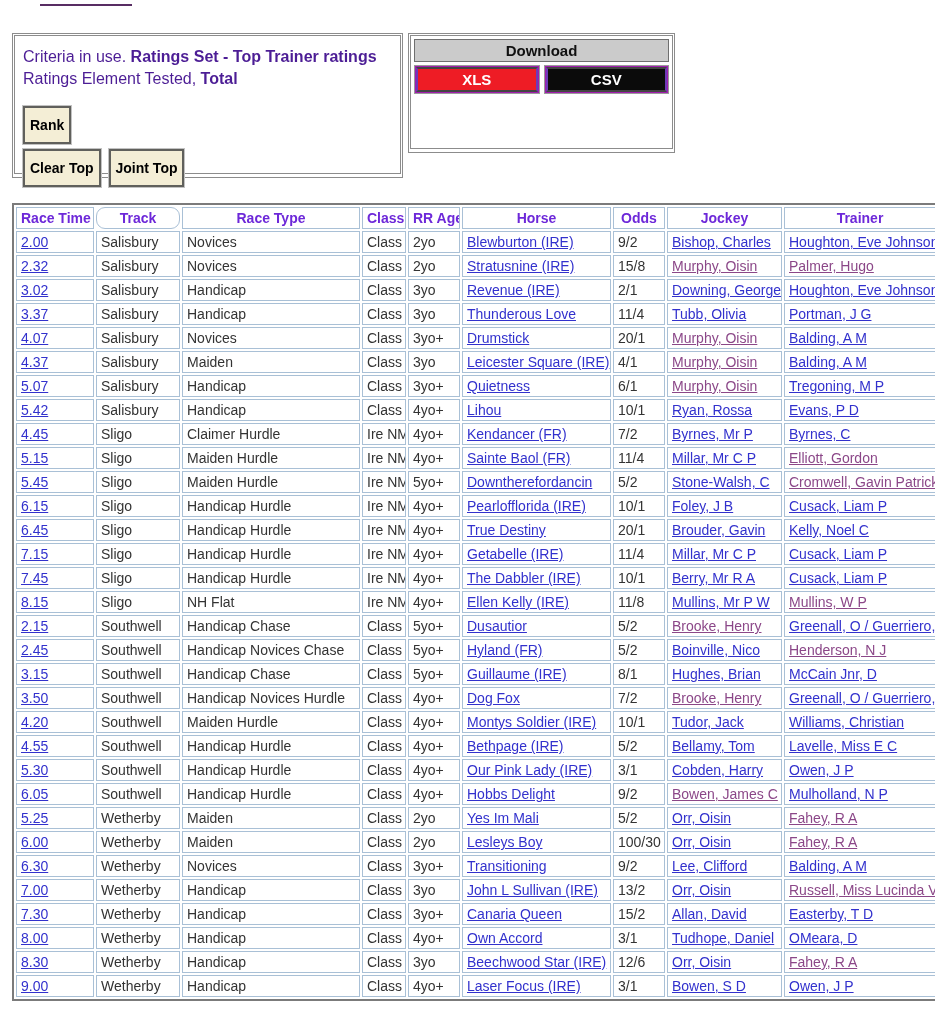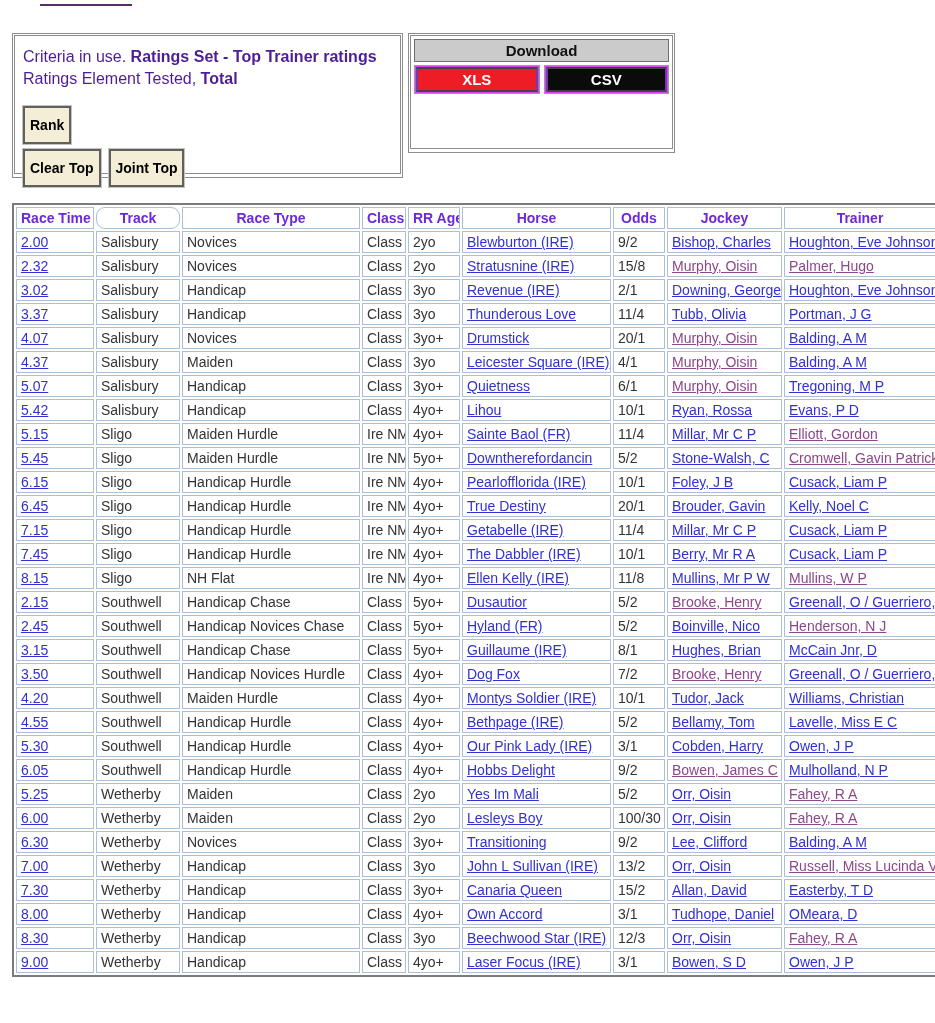--- a/index.html
+++ b/index.html
@@ -27,21 +27,21 @@
   .btn-row.first{margin-top:16px;}
   .legacy-btn{font-family:"Liberation Sans","DejaVu Sans",sans-serif;font-size:14px;font-weight:bold;
     color:#000;background:var(--legacybg);border:2px solid #60605c;outline:1px solid #c2c2c2;
     padding:9px 5px;margin-right:8px;cursor:pointer;}
 
   .download{left:408px;top:33px;width:267px;height:120px;}
   .dl-inner{padding:3px;}
   .dl-header{background:var(--dlheadbg);border:1px solid #6f6f6f;text-align:center;
     font-weight:bold;font-size:15px;color:#111;padding:2px 0;}
   .dl-buttons{display:flex;gap:4px;margin-top:3px;}
-  .dl-cell{flex:1;border:1px solid #9a9a9a;padding:1px;background:#d946ef;}
+  .dl-cell{flex:1;border:1px solid #9a9a9a;padding:1px;background:#a21caf;}
   .dl-btn{display:block;text-align:center;font-weight:bold;font-size:15px;color:#fff !important;
     text-decoration:none;border:2px solid var(--btnpurple);border-top-color:#444;border-bottom-color:#444;
     padding:2px 0;}
   .dl-btn.xls{background:var(--xls);}
   .dl-btn.csv{background:var(--csv);}
 
   
   table.races{position:absolute;left:12px;top:203px;width:918px;table-layout:fixed;
     border-collapse:separate;border-spacing:2px;border:2px solid #7b7b7b;background:#fff;}
   .races th,.races td{border:1px solid var(--cellborder);box-sizing:border-box;
@@ -191,20 +191,31 @@
         <td>Salisbury</td>
         <td>Handicap</td>
         <td>Class 5</td>
         <td>4yo+</td>
         <td><a>Lihou</a></td>
         <td>10/1</td>
         <td><a>Ryan, Rossa</a></td>
         <td><a>Evans, P D</a></td>
       </tr>
       <tr>
+        <td><a>4.45</a></td>
+        <td>Sligo</td>
+        <td>Claimer Hurdle</td>
+        <td>Ire NM</td>
+        <td>4yo+</td>
+        <td><a>Kendancer (FR)</a></td>
+        <td>7/2</td>
+        <td><a>Byrnes, Mr P</a></td>
+        <td><a>Byrnes, C</a></td>
+      </tr>
+      <tr>
         <td><a>5.15</a></td>
         <td>Sligo</td>
         <td>Maiden Hurdle</td>
         <td>Ire NM</td>
         <td>4yo+</td>
         <td><a>Sainte Baol (FR)</a></td>
         <td>11/4</td>
         <td><a>Millar, Mr C P</a></td>
         <td><a class="visited">Elliott, Gordon</a></td>
       </tr>
@@ -428,21 +439,21 @@
         <td><a>Tudhope, Daniel</a></td>
         <td><a>OMeara, D</a></td>
       </tr>
       <tr>
         <td><a>8.30</a></td>
         <td>Wetherby</td>
         <td>Handicap</td>
         <td>Class 6</td>
         <td>3yo</td>
         <td><a>Beechwood Star (IRE)</a></td>
-        <td>12/3</td>
+        <td>12/6</td>
         <td><a>Orr, Oisin</a></td>
         <td><a class="visited">Fahey, R A</a></td>
       </tr>
       <tr>
         <td><a>9.00</a></td>
         <td>Wetherby</td>
         <td>Handicap</td>
         <td>Class 5</td>
         <td>4yo+</td>
         <td><a>Laser Focus (IRE)</a></td>

